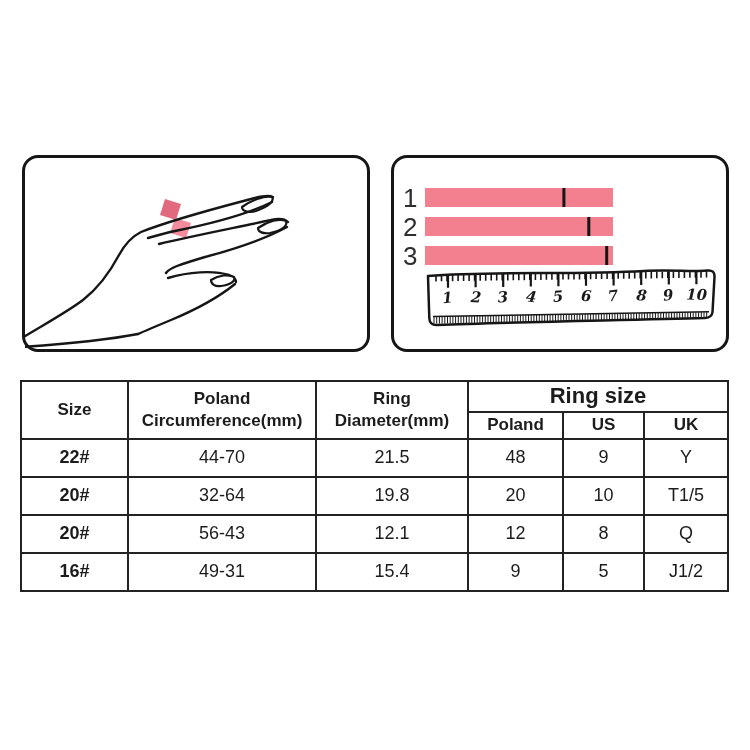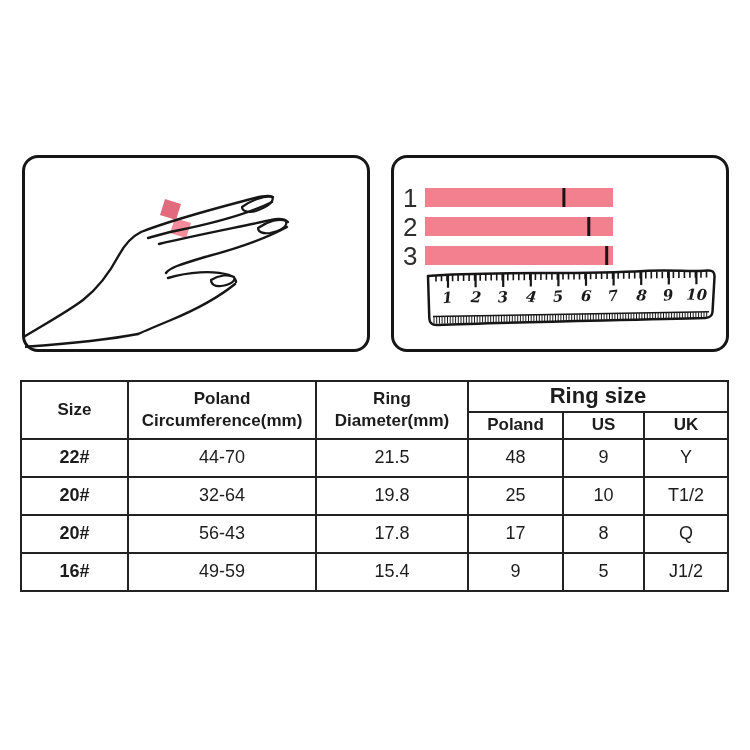--- a/index.html
+++ b/index.html
@@ -149,35 +149,35 @@
       <td>44-70</td>
       <td>21.5</td>
       <td>48</td>
       <td>9</td>
       <td>Y</td>
     </tr>
     <tr class="data-row">
       <td class="size-col">20#</td>
       <td>32-64</td>
       <td>19.8</td>
-      <td>25</td>
+      <td>20</td>
       <td>10</td>
-      <td>T1/2</td>
+      <td>T1/5</td>
     </tr>
     <tr class="data-row">
       <td class="size-col">20#</td>
       <td>56-43</td>
-      <td>17.8</td>
-      <td>17</td>
+      <td>12.1</td>
+      <td>12</td>
       <td>8</td>
       <td>Q</td>
     </tr>
     <tr class="data-row">
       <td class="size-col">16#</td>
-      <td>49-59</td>
+      <td>49-31</td>
       <td>15.4</td>
       <td>9</td>
       <td>5</td>
       <td>J1/2</td>
     </tr>
   </tbody>
     </table>
 </div>
 
 </body></html>

